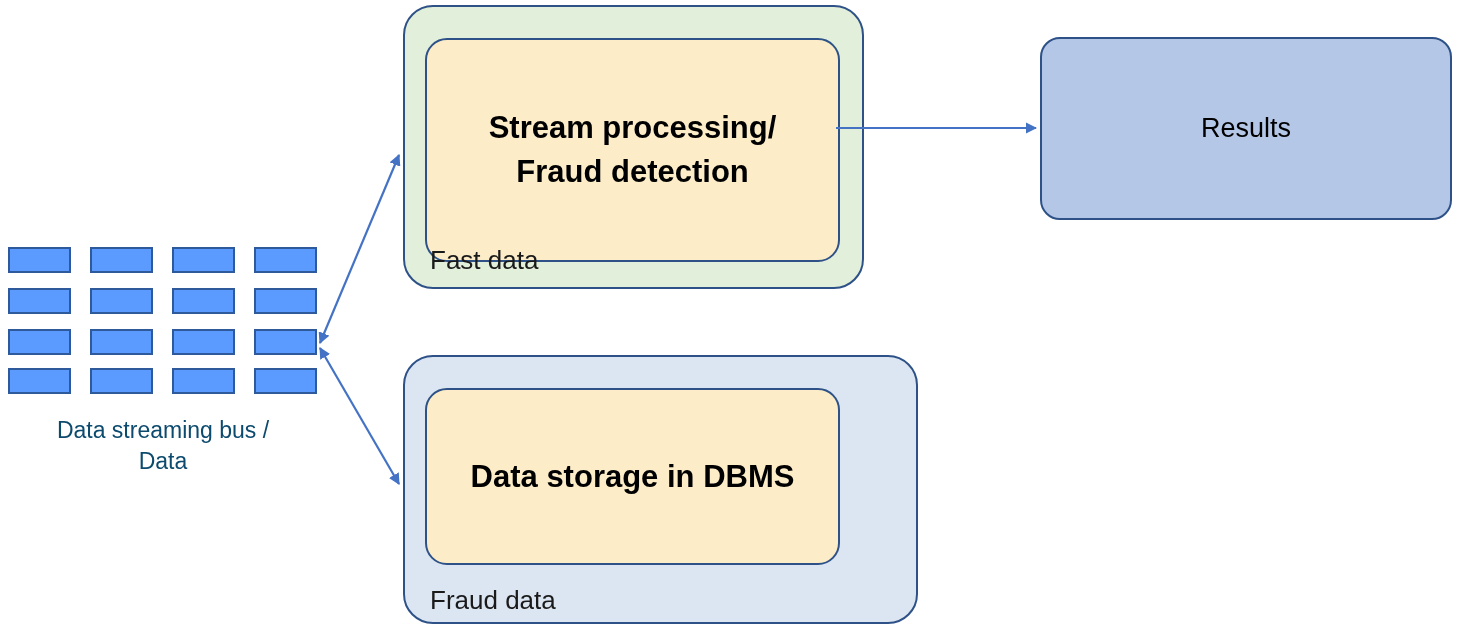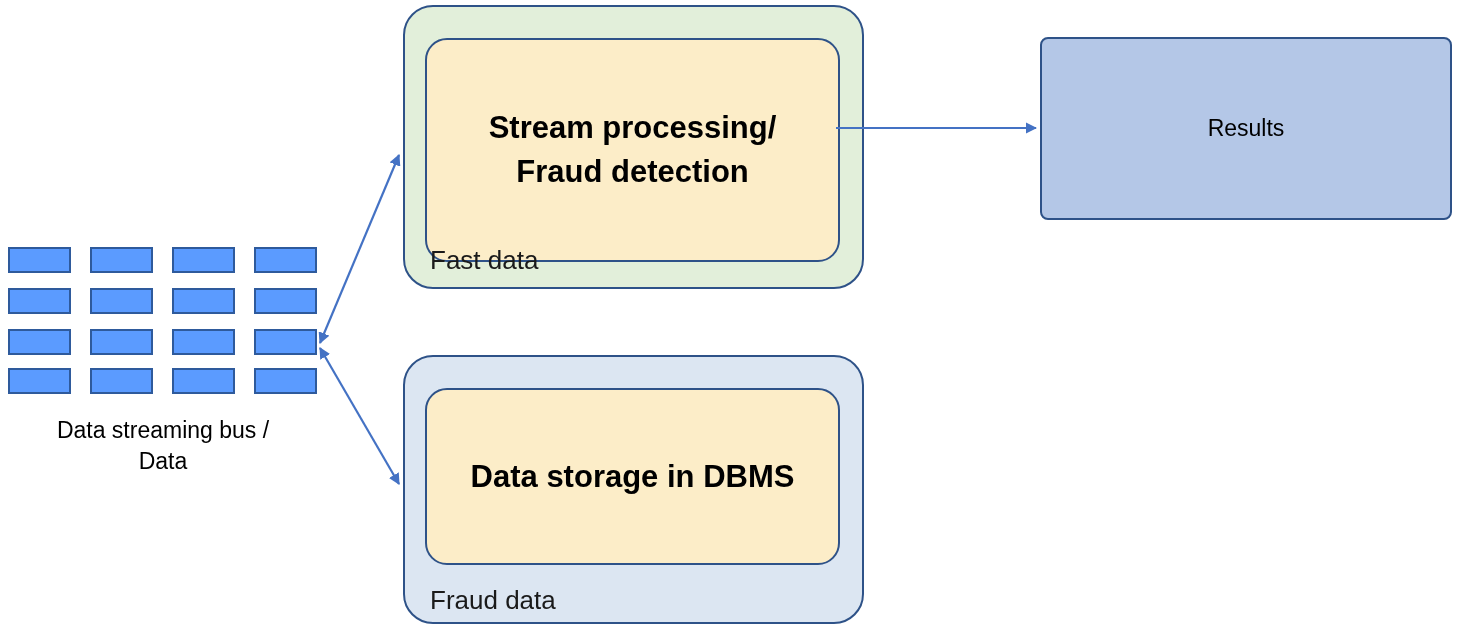--- a/index.html
+++ b/index.html
@@ -38,21 +38,21 @@
     box-sizing: content-box;
   }
   #bus-caption {
     position: absolute;
     left: 8px;
     top: 415px;
     width: 310px;
     text-align: center;
     font-size: 23px;
     line-height: 31px;
-    color: #000000;
+    color: #0c4a6e;
     white-space: pre-line;
   }
 
   
   .outer-box {
     position: absolute;
     box-sizing: border-box;
     border: 2.6px solid #2E5288;
     border-radius: 30px;
   }
@@ -93,21 +93,21 @@
     height: 224px;
   }
   #fast-label {
     left: 25px;
     top: 240px;
   }
 
   #slow-container {
     left: 403px;
     top: 355px;
-    width: 461px;
+    width: 515px;
     height: 269px;
     background: #DCE6F2;
   }
   #slow-inner {
     left: 20px;
     top: 31px;
     width: 415px;
     height: 177px;
   }
   #slow-label {
@@ -118,25 +118,25 @@
   
   #results-box {
     position: absolute;
     left: 1040px;
     top: 37px;
     width: 412px;
     height: 183px;
     box-sizing: border-box;
     background: #B4C7E7;
     border: 2.6px solid #2E5288;
-    border-radius: 8px;
+    border-radius: 20px;
     display: flex;
     align-items: center;
     justify-content: center;
-    font-size: 23px;
+    font-size: 27px;
     color: #000000;
   }
 
   
   #connectors {
     position: absolute;
     left: 0;
     top: 0;
     width: 1462px;
     height: 642px;

